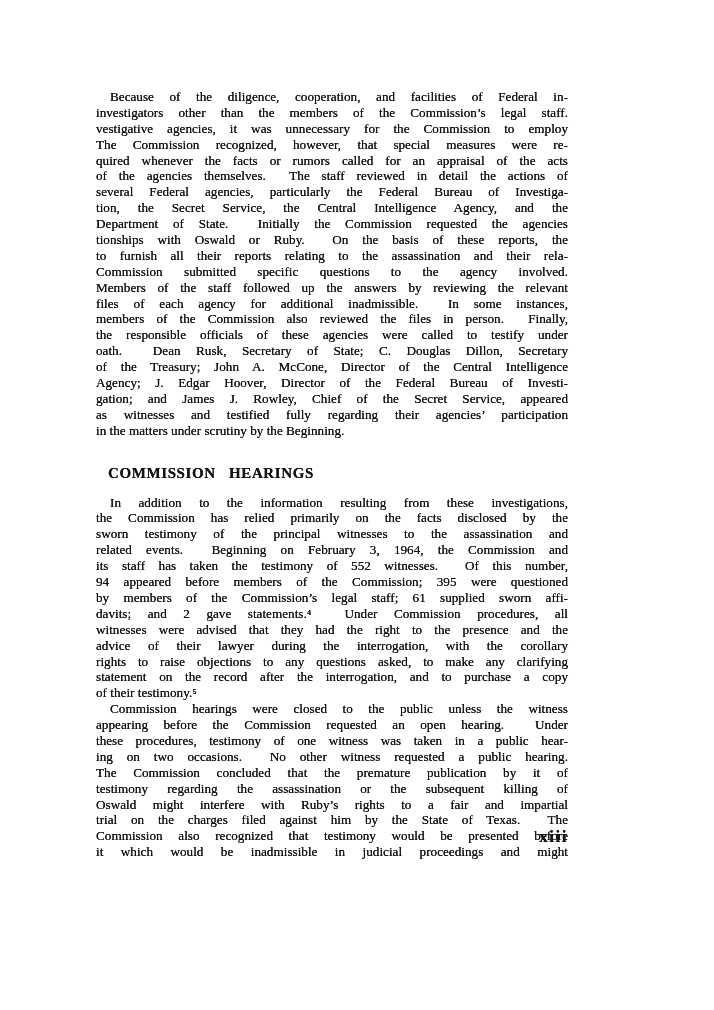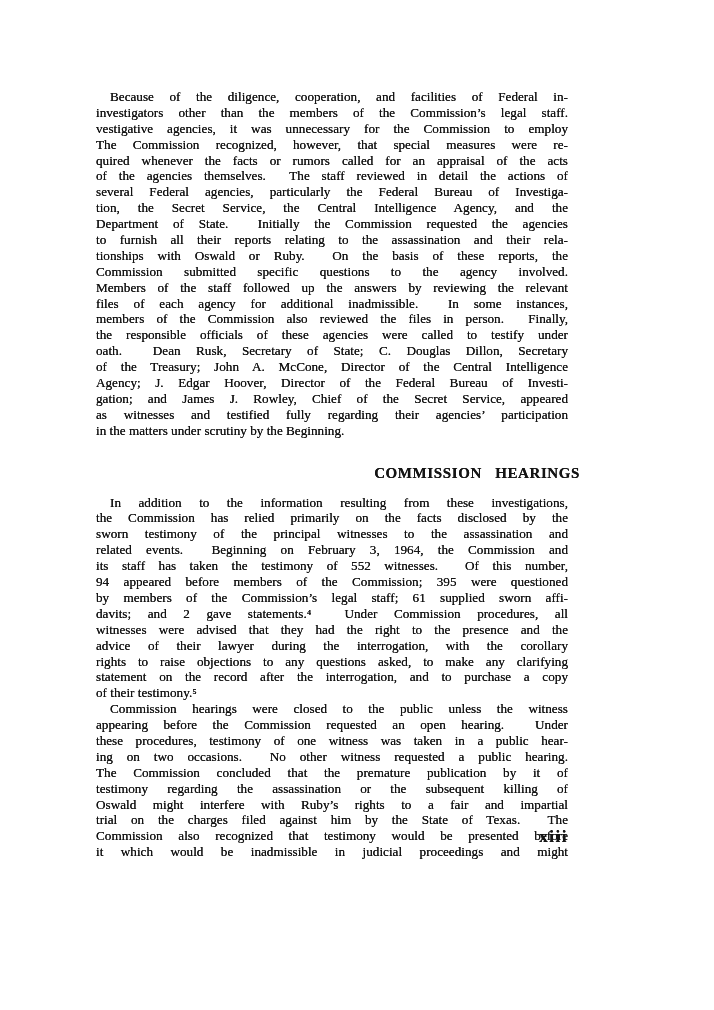--- a/index.html
+++ b/index.html
@@ -38,21 +38,21 @@
   }
   .line.no-stretch {
     text-align-last: left;
   }
   .paragraph > .line:first-child {
     text-indent: 14px;
   }
   .heading {
     margin: 26px 0 14px 0;
     line-height: 16px;
-    text-align: right;
+    text-align: left;
     transform: translateX(12px);
     font-weight: 700;
     font-size: 15px;
     letter-spacing: 0.6px;
     word-spacing: 9px;
     text-shadow: 0 0 0.35px currentColor;
   }
   .page-number {
     position: absolute;
     top: 829px;
@@ -74,22 +74,22 @@
       <div class="paragraph">
         <div class="line">Because of the diligence, cooperation, and facilities of Federal in-</div>
         <div class="line">investigators other than the members of the Commission’s legal staff.</div>
         <div class="line">vestigative agencies, it was unnecessary for the Commission to employ</div>
         <div class="line">The Commission recognized, however, that special measures were re-</div>
         <div class="line">quired whenever the facts or rumors called for an appraisal of the acts</div>
         <div class="line">of the agencies themselves.  The staff reviewed in detail the actions of</div>
         <div class="line">several Federal agencies, particularly the Federal Bureau of Investiga-</div>
         <div class="line">tion, the Secret Service, the Central Intelligence Agency, and the</div>
         <div class="line">Department of State.  Initially the Commission requested the agencies</div>
+        <div class="line">tionships with Oswald or Ruby.  On the basis of these reports, the</div>
         <div class="line">to furnish all their reports relating to the assassination and their rela-</div>
-        <div class="line">tionships with Oswald or Ruby.  On the basis of these reports, the</div>
         <div class="line">Commission submitted specific questions to the agency involved.</div>
         <div class="line">Members of the staff followed up the answers by reviewing the relevant</div>
         <div class="line">files of each agency for additional inadmissible.  In some instances,</div>
         <div class="line">members of the Commission also reviewed the files in person.  Finally,</div>
         <div class="line">the responsible officials of these agencies were called to testify under</div>
         <div class="line">oath.  Dean Rusk, Secretary of State; C. Douglas Dillon, Secretary</div>
         <div class="line">of the Treasury; John A. McCone, Director of the Central Intelligence</div>
         <div class="line">Agency; J. Edgar Hoover, Director of the Federal Bureau of Investi-</div>
         <div class="line">gation; and James J. Rowley, Chief of the Secret Service, appeared</div>
         <div class="line">as witnesses and testified fully regarding their agencies’ participation</div>

